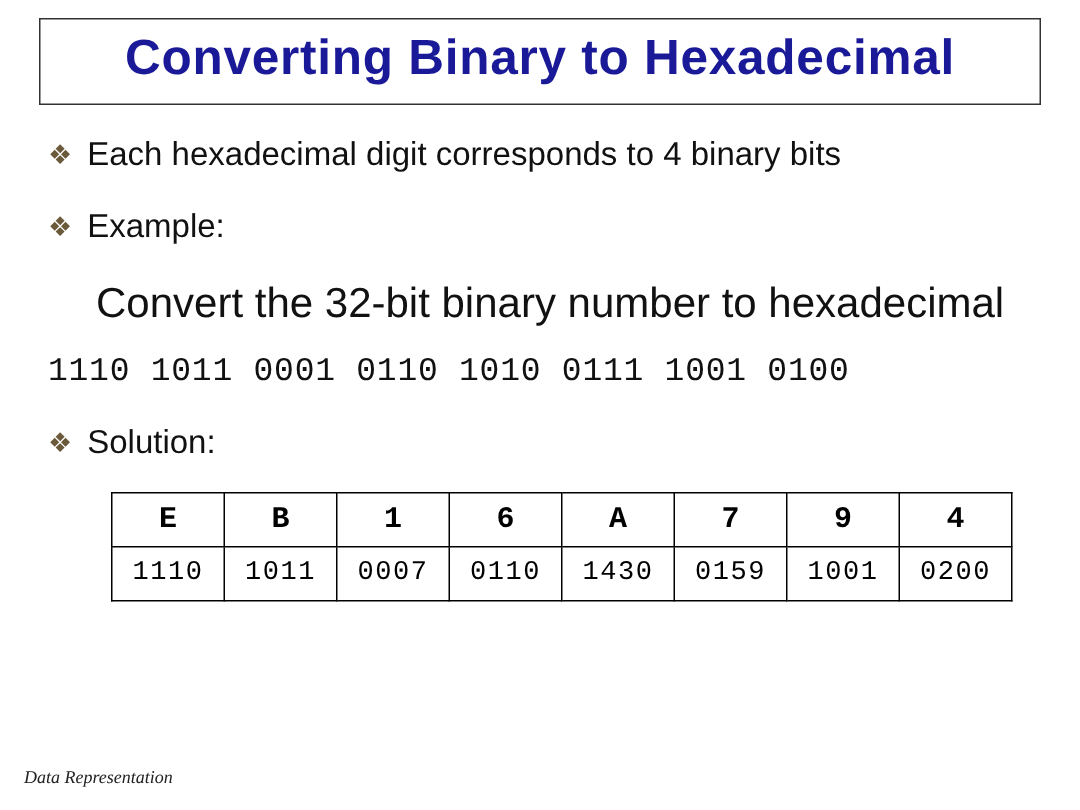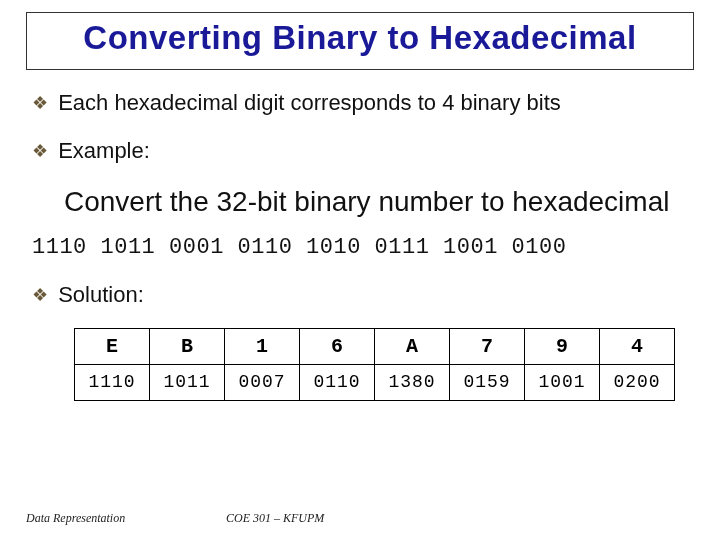--- a/index.html
+++ b/index.html
@@ -83,21 +83,21 @@
     font-weight: bold;
   }
   table.sol tr.binrow td {
     font-family: "Courier New", Courier, monospace;
     font-size: 18px;
     letter-spacing: 1px;
     margin-left: 24px;
   }
   .footer {
     position: absolute;
-    left: 26px;
+    left: 16px;
     bottom: 14px;
     width: 668px;
     font-family: "Times New Roman", Times, serif;
     font-style: italic;
     font-size: 12px;
     color: #222;
     display: flex;
   }
   .footer .fl { flex: 0 0 200px; }
   .footer .fc { flex: 0 0 190px; }
@@ -144,29 +144,28 @@
           <td>A</td>
           <td>7</td>
           <td>9</td>
           <td>4</td>
         </tr>
         <tr class="binrow">
           <td>1110</td>
           <td>1011</td>
           <td>0007</td>
           <td>0110</td>
-          <td>1380</td>
+          <td>1430</td>
           <td>0159</td>
           <td>1001</td>
           <td>0200</td>
         </tr>
       </tbody>
         </table>
     </div>
 
   </div>
 
   <div class="footer">
     <span class="fl">Data Representation</span>
-    <span class="fc">COE 301 – KFUPM</span>
   </div>
 
 </div>
 
 </body></html>

